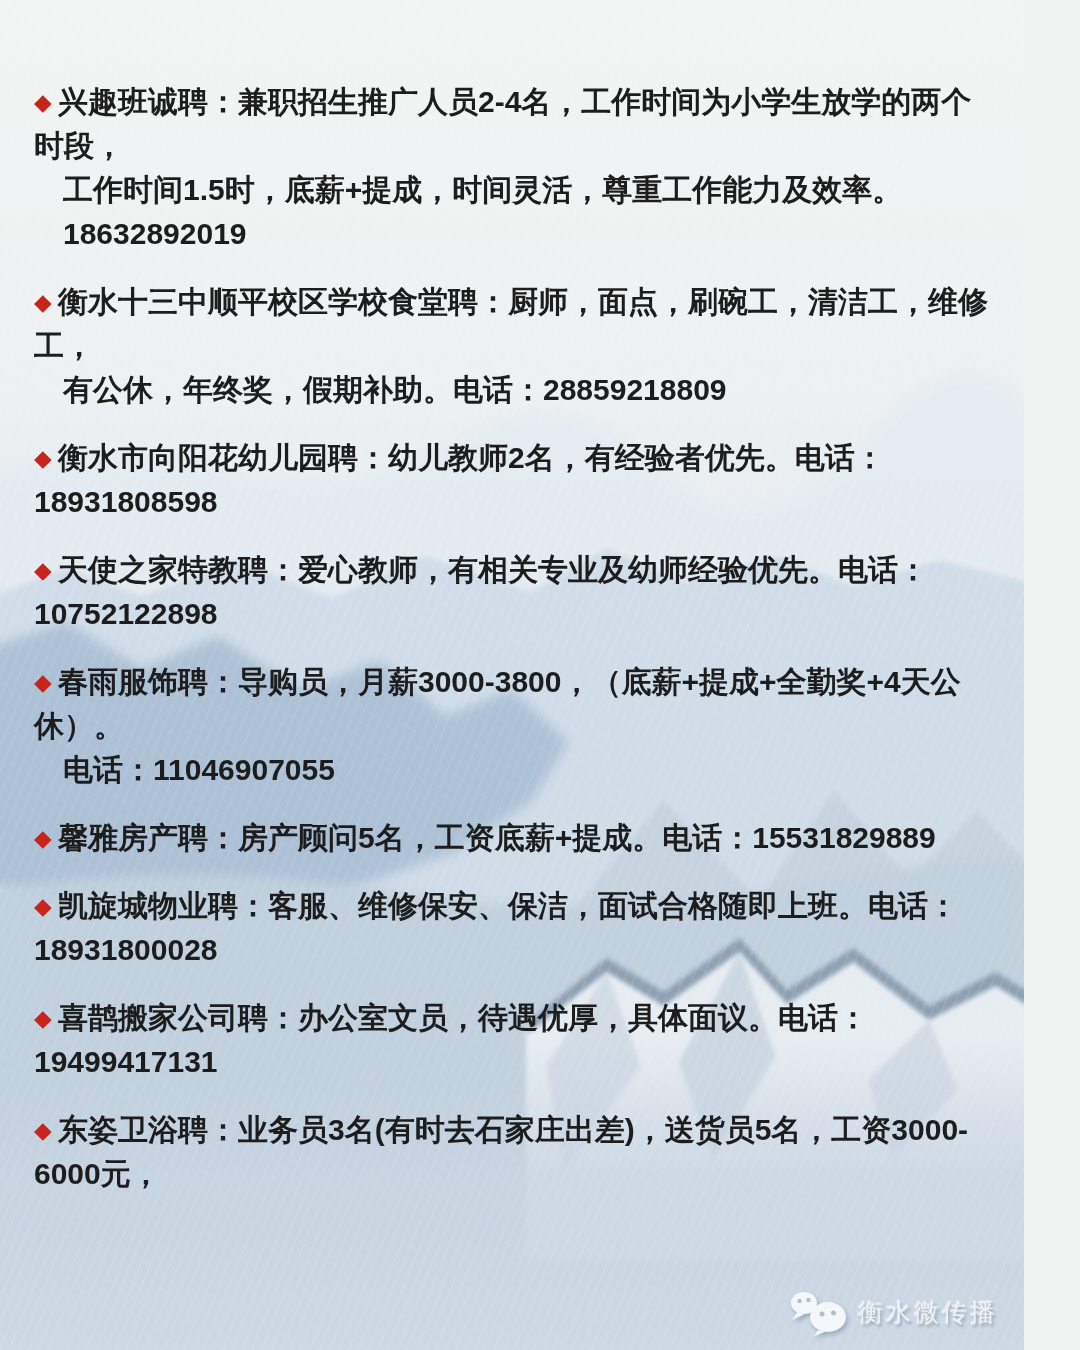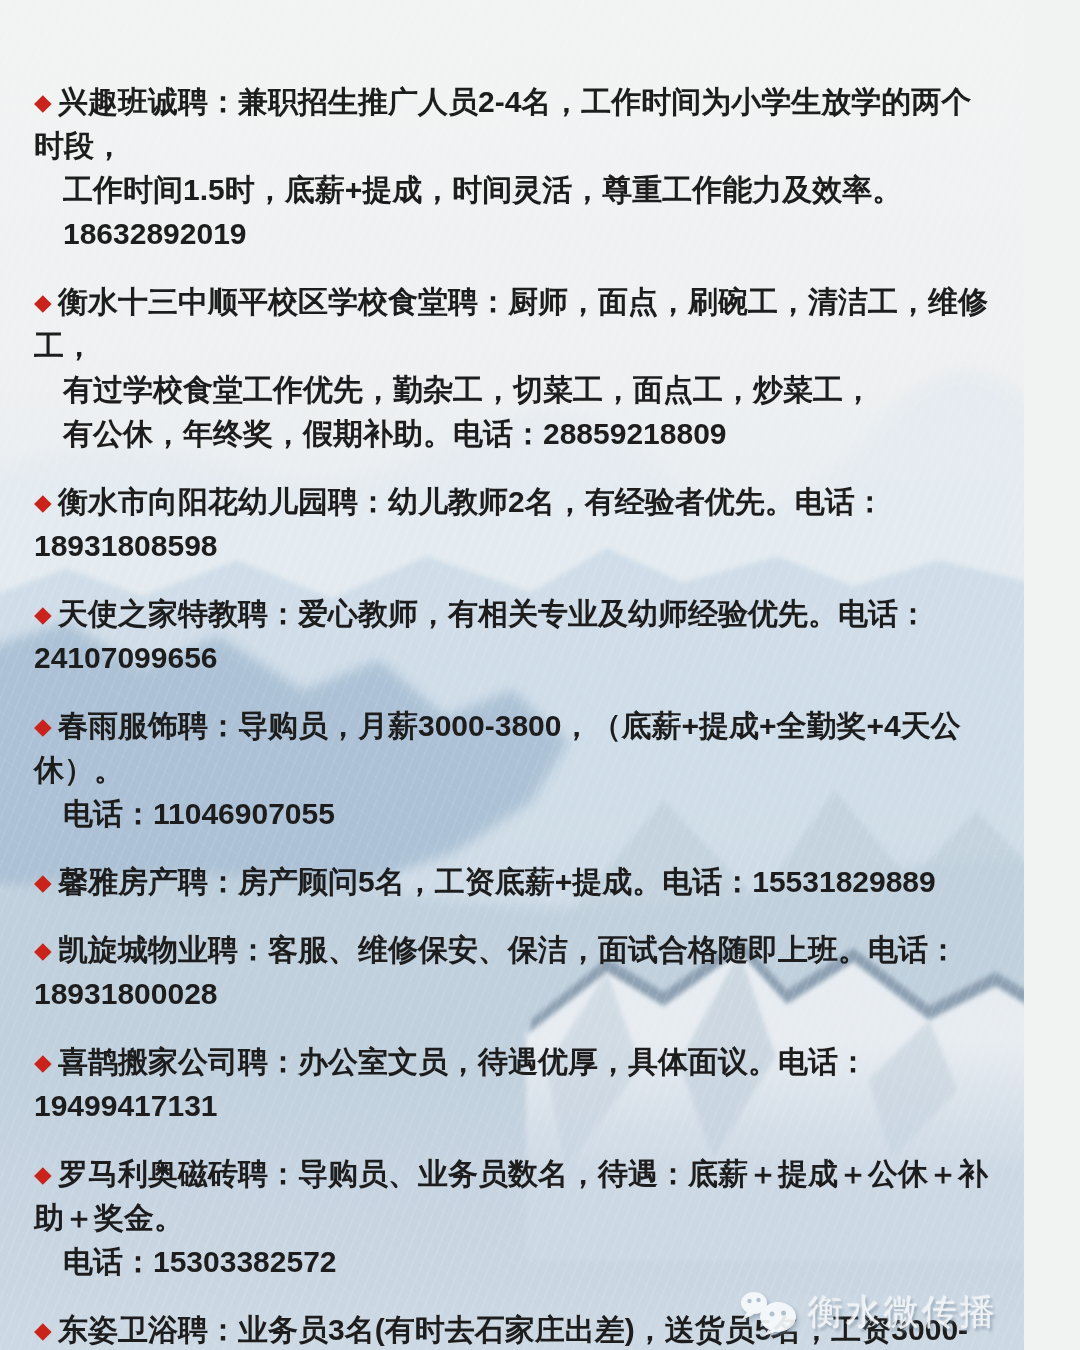--- a/index.html
+++ b/index.html
@@ -49,21 +49,21 @@
     position: absolute;
     right: 26px; bottom: 14px;
     display: flex; align-items: center; gap: 8px;
     opacity: 0.92;
   }
   .wm-icon svg {
     display: block;
     filter: drop-shadow(2px 3px 2px rgba(110,130,150,0.55));
   }
   .wm-text {
-    font-size: 35px;
+    font-size: 25px;
     font-weight: 500;
     color: #f3f6f8;
     letter-spacing: 3px;
     text-shadow: 2px 3px 3px rgba(105,125,145,0.6), -1px -1px 1px rgba(255,255,255,0.65);
   }
 </style>
 </head>
 <body>
 
 <div class="canvas">
@@ -106,45 +106,40 @@
 
   <div class="texture"></div>
 
   <main class="listings">
       <section class="listing">
         <div class="line"><span class="bullet">◆</span><span>兴趣班诚聘：兼职招生推广人员2-4名，工作时间为小学生放学的两个时段，</span></div>
         <div class="line cont"><span>工作时间1.5时，底薪+提成，时间灵活，尊重工作能力及效率。18632892019</span></div>
       </section>
       <section class="listing">
         <div class="line"><span class="bullet">◆</span><span>衡水十三中顺平校区学校食堂聘：厨师，面点，刷碗工，清洁工，维修工，</span></div>
-        <div class="line cont"><span>有过学校食堂工作优先，勤杂工，切菜工，面点工，炒菜工，</span></div>
         <div class="line cont"><span>有公休，年终奖，假期补助。电话：28859218809</span></div>
       </section>
       <section class="listing">
         <div class="line"><span class="bullet">◆</span><span>衡水市向阳花幼儿园聘：幼儿教师2名，有经验者优先。电话：18931808598</span></div>
       </section>
       <section class="listing">
-        <div class="line"><span class="bullet">◆</span><span>天使之家特教聘：爱心教师，有相关专业及幼师经验优先。电话：24107099656</span></div>
+        <div class="line"><span class="bullet">◆</span><span>天使之家特教聘：爱心教师，有相关专业及幼师经验优先。电话：10752122898</span></div>
       </section>
       <section class="listing">
         <div class="line"><span class="bullet">◆</span><span>春雨服饰聘：导购员，月薪3000-3800，（底薪+提成+全勤奖+4天公休）。</span></div>
         <div class="line cont"><span>电话：11046907055</span></div>
       </section>
       <section class="listing">
         <div class="line"><span class="bullet">◆</span><span>馨雅房产聘：房产顾问5名，工资底薪+提成。电话：15531829889</span></div>
       </section>
       <section class="listing">
         <div class="line"><span class="bullet">◆</span><span>凯旋城物业聘：客服、维修保安、保洁，面试合格随即上班。电话：18931800028</span></div>
       </section>
       <section class="listing">
         <div class="line"><span class="bullet">◆</span><span>喜鹊搬家公司聘：办公室文员，待遇优厚，具体面议。电话：19499417131</span></div>
-      </section>
-      <section class="listing">
-        <div class="line"><span class="bullet">◆</span><span>罗马利奥磁砖聘：导购员、业务员数名，待遇：底薪＋提成＋公休＋补助＋奖金。</span></div>
-        <div class="line cont"><span>电话：15303382572</span></div>
       </section>
       <section class="listing">
         <div class="line"><span class="bullet">◆</span><span>东姿卫浴聘：业务员3名(有时去石家庄出差)，送货员5名，工资3000-6000元，</span></div>
       </section>
     </main>
 
   <div class="watermark">
     <span class="wm-icon">
       <svg width="62" height="48" viewBox="0 0 62 48">
         <ellipse cx="16" cy="15" rx="13" ry="11" fill="#f7fafb"></ellipse>

